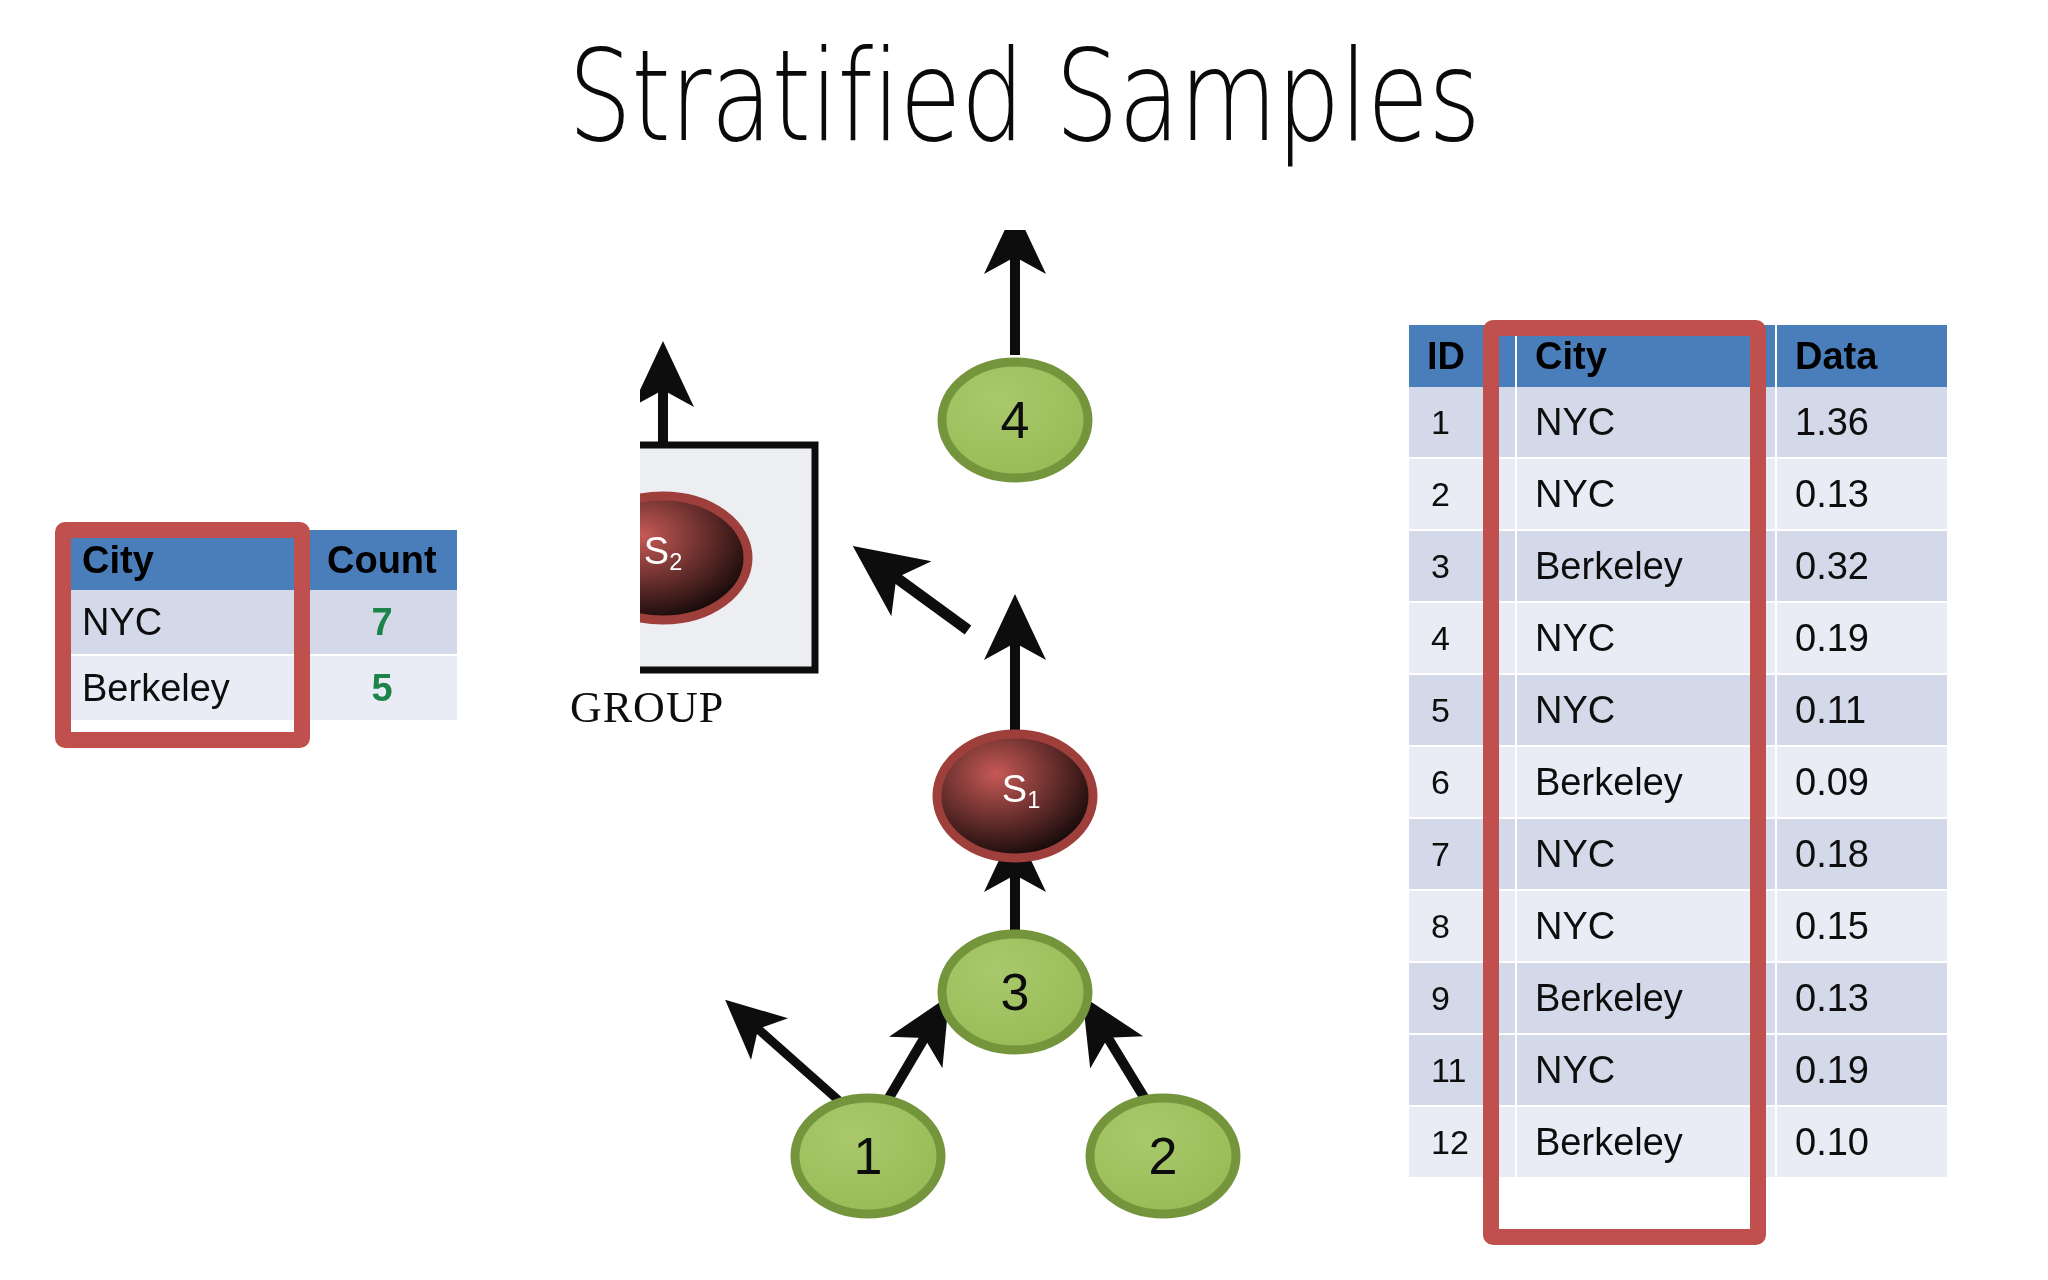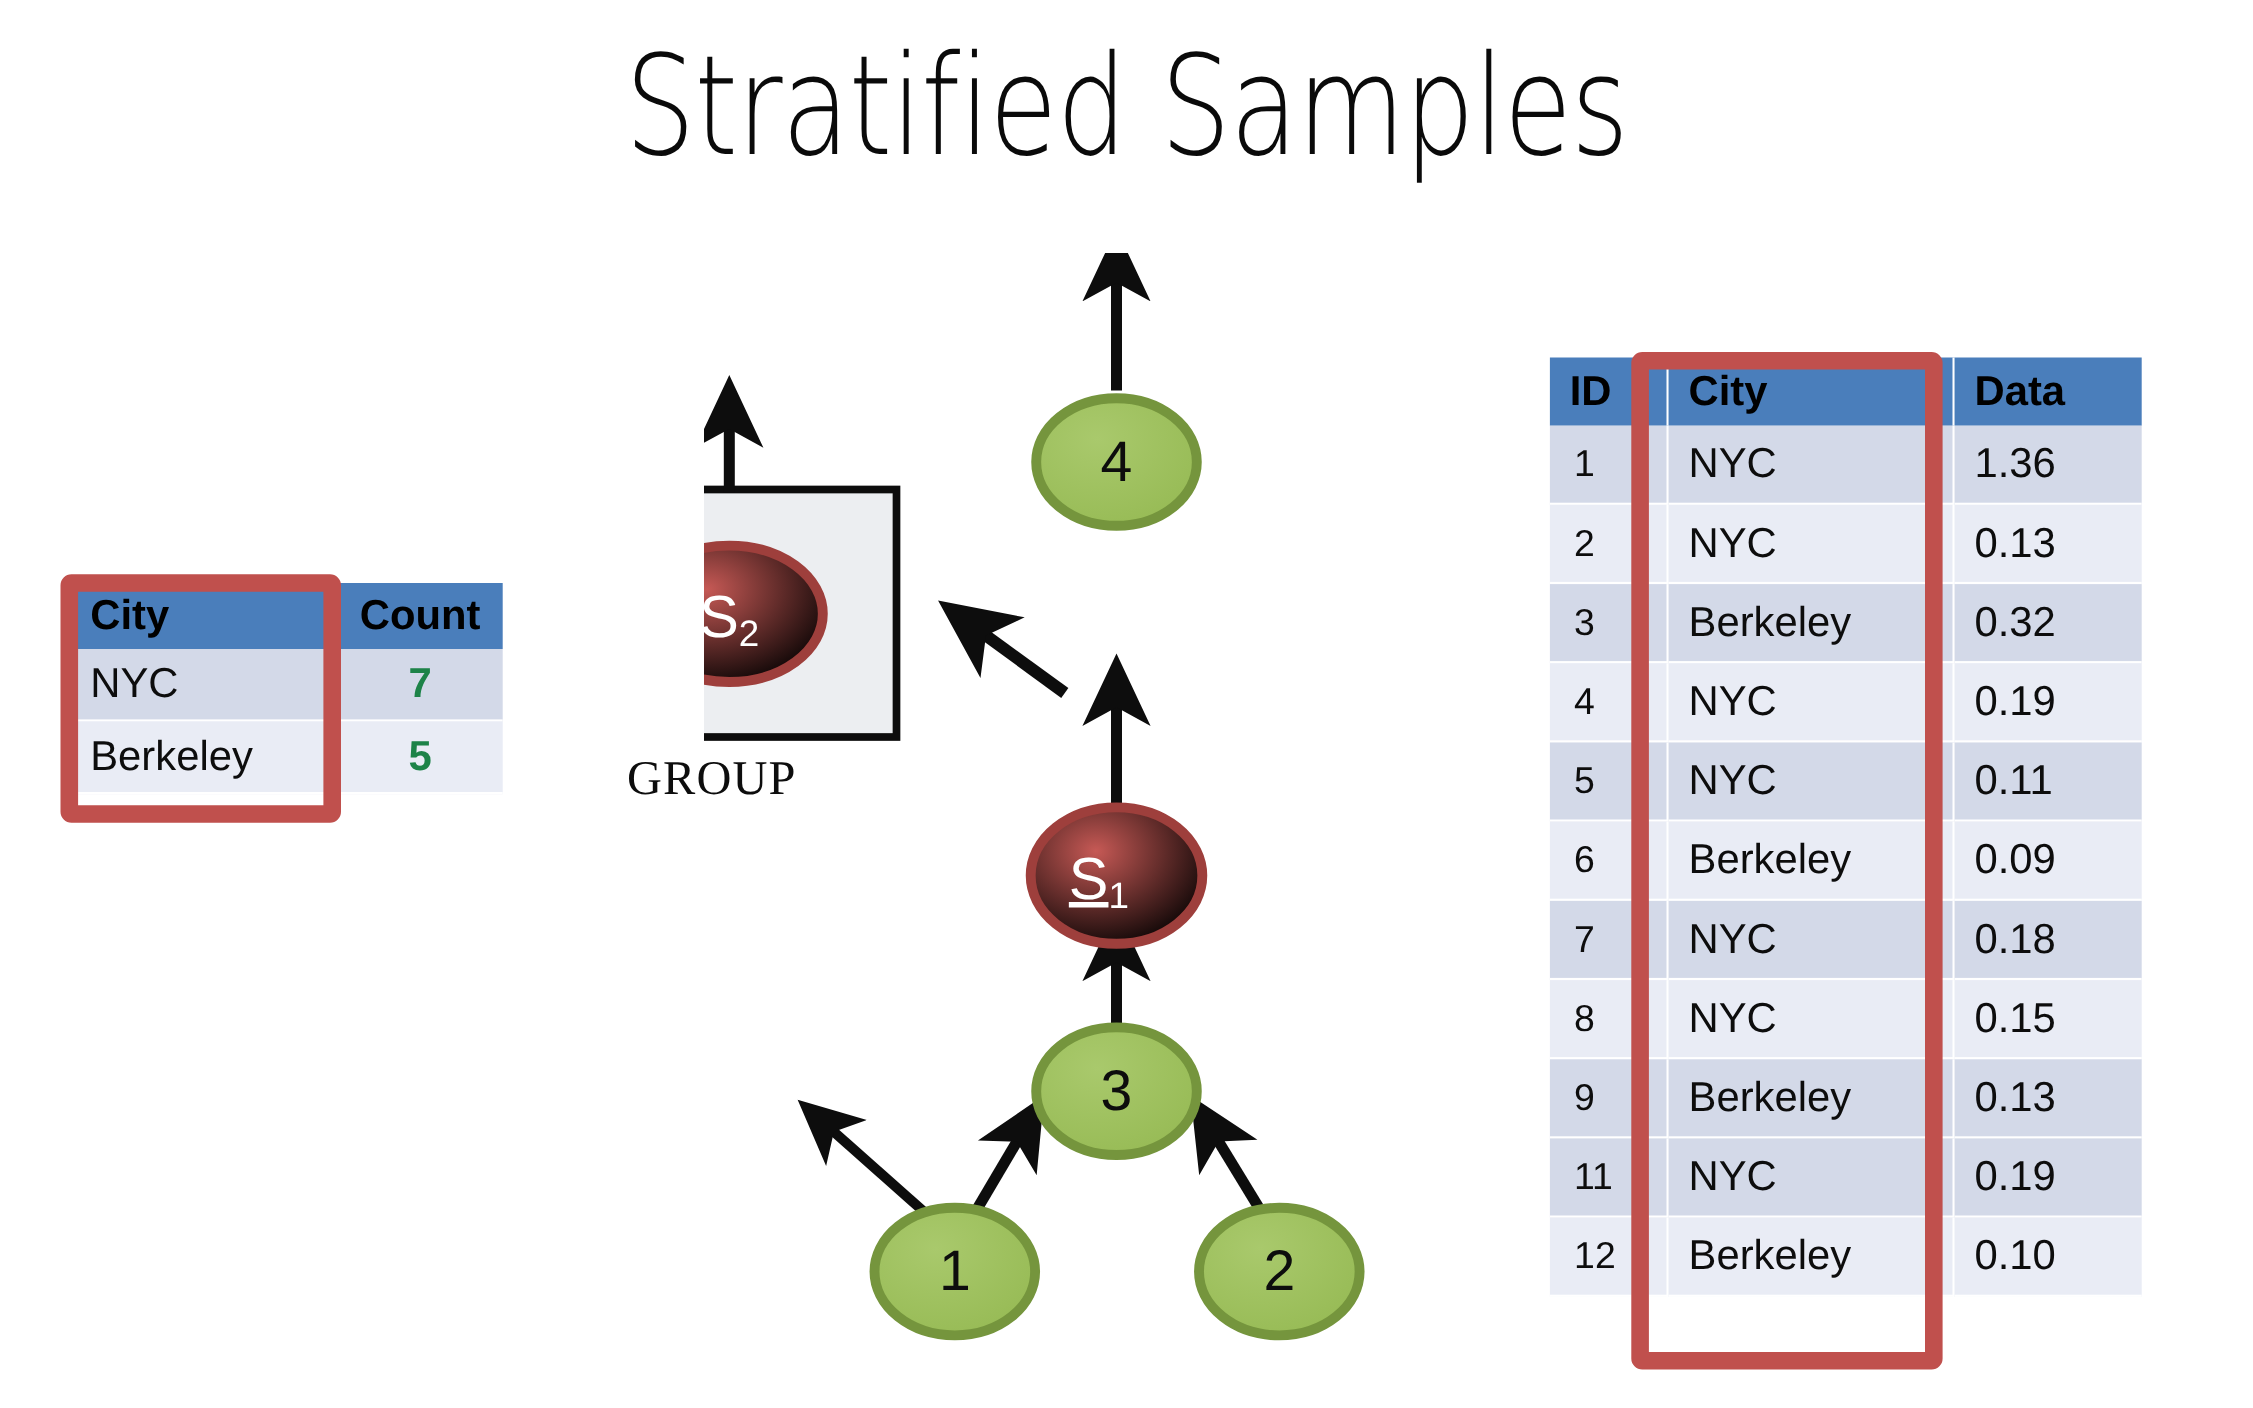--- a/index.html
+++ b/index.html
@@ -94,21 +94,21 @@
   #graph{position:absolute;left:640px;top:230px;width:640px;height:1060px;}
   #graph svg{position:absolute;left:0;top:0;}
   .node-label{
     position:absolute;
     text-align:center;
     color:#0d0d0d;
     font-size:52px;
     pointer-events:none;
     white-space:nowrap;
   }
-  .node-label.red-lbl{color:#ffffff;font-size:54px;}
+  .node-label.red-lbl{color:#ffffff;font-size:38px;}
   .node-label sub{font-size:0.62em;vertical-align:-0.25em;}
   #group-label{
     position:absolute;
     font-family:"Liberation Serif", serif;
     font-size:44px;
     letter-spacing:1px;
     color:#0d0d0d;
     white-space:nowrap;
   }
 </style>
@@ -251,21 +251,21 @@
       <ellipse cx="228" cy="926" rx="73" ry="58" fill="url(#greenGrad)" stroke="#75953d" stroke-width="9"></ellipse>
 
       <ellipse cx="523" cy="926" rx="73" ry="58" fill="url(#greenGrad)" stroke="#75953d" stroke-width="9"></ellipse>
     </svg>
 
     <div class="node-label" style="left:325px;top:160px;width:100px;">4</div>
     <div class="node-label" style="left:325px;top:732px;width:100px;">3</div>
     <div class="node-label" style="left:178px;top:896px;width:100px;">1</div>
     <div class="node-label" style="left:473px;top:896px;width:100px;">2</div>
 
-    <div class="node-label red-lbl" style="left:309px;top:538px;width:100px;text-decoration:underline;">
+    <div class="node-label red-lbl" style="left:331px;top:538px;width:100px;">
       <span>S</span><sub>1</sub>
     </div>
     <div class="node-label red-lbl" style="left:-27px;top:300px;width:100px;">
       <span>S</span><sub>2</sub>
     </div>
 
     <div id="group-label" style="left:-70px;top:452px;">GROUP</div>
   </div>
 
 </div>

